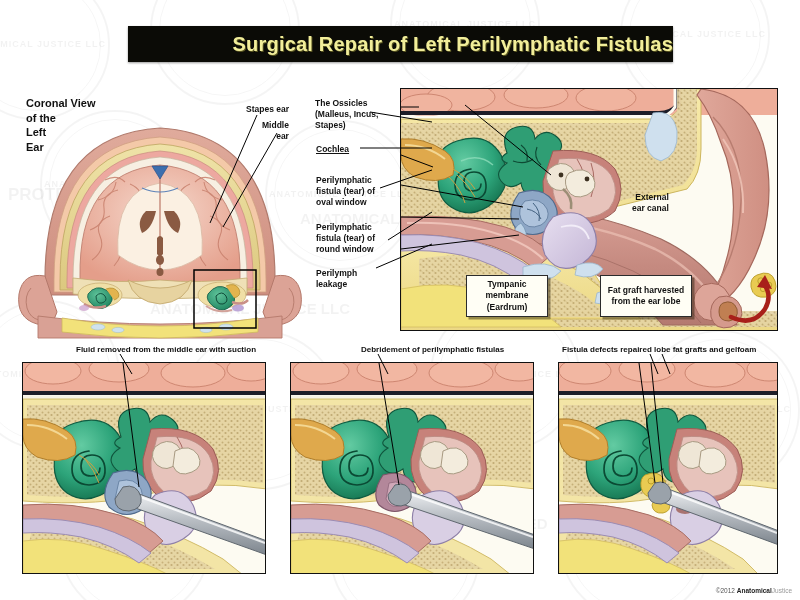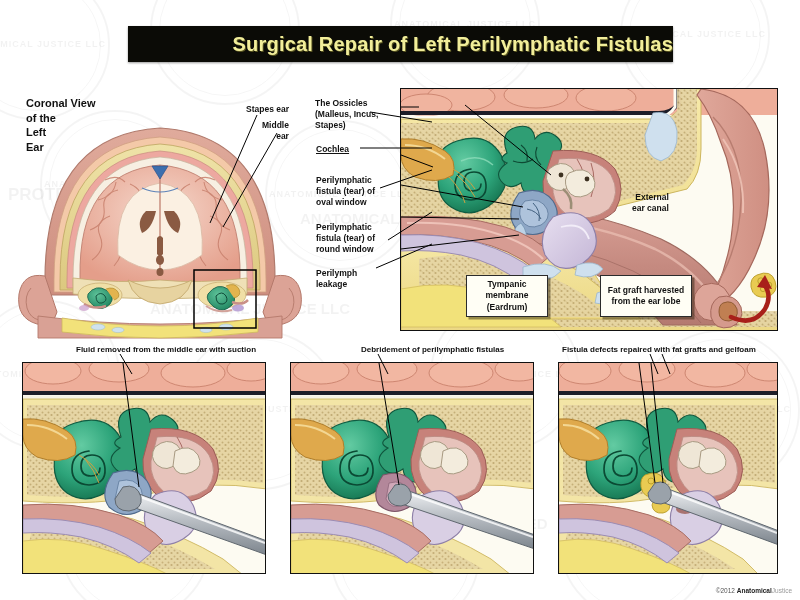--- a/index.html
+++ b/index.html
@@ -432,21 +432,21 @@
 
   <div class="callout" style="left:466px; top:275px; width:82px; height:42px;">Tympanic
 membrane
 (Eardrum)</div>
   <div class="callout" style="left:600px; top:275px; width:92px; height:42px;">Fat graft
 harvested from
 the ear lobe</div>
 
   <div class="panel-cap" style="left:28px; top:345px;padding-left:48px;">Fluid removed from the middle ear with suction</div>
   <div class="panel-cap" style="left:318px; top:345px;margin-left:43px;">Debridement of perilymphatic fistulas</div>
-  <div class="panel-cap" style="left:562px; top:345px;">Fistula defects repaired with fat grafts and gelfoam</div>
+  <div class="panel-cap" style="left:562px; top:345px;">Fistula defects repaired lobe fat grafts and gelfoam</div>
 
   <svg width="780" height="24" viewBox="0 0 780 24" style="position:absolute; left:10px; top:352px; z-index:7;">
     <path class="leader" d="M110 2 L122 22"></path>
     <path class="leader" d="M368 2 L378 22"></path>
     <path class="leader" d="M640 2 L648 22"></path>
     <path class="leader" d="M652 2 L660 22"></path>
   </svg>
 
   <div class="frame" style="left:22px; top:362px; width:244px; height:212px;">
     <svg width="244" height="212" viewBox="0 0 244 212">

